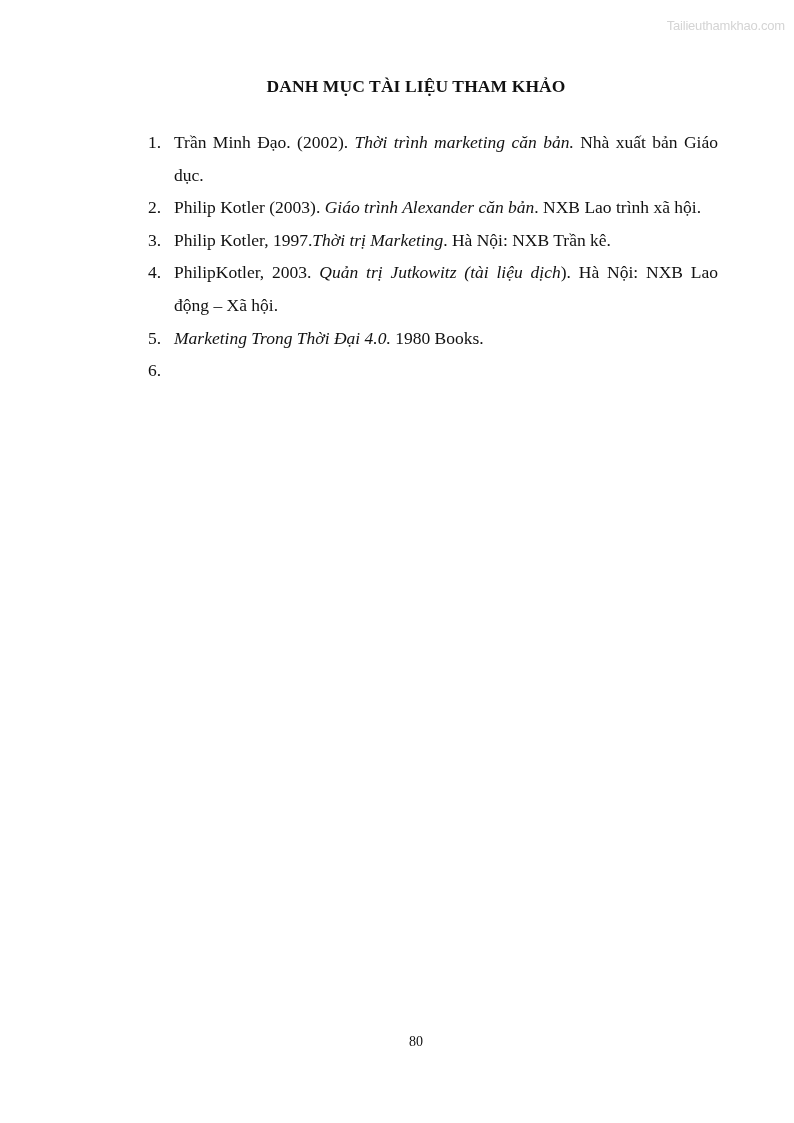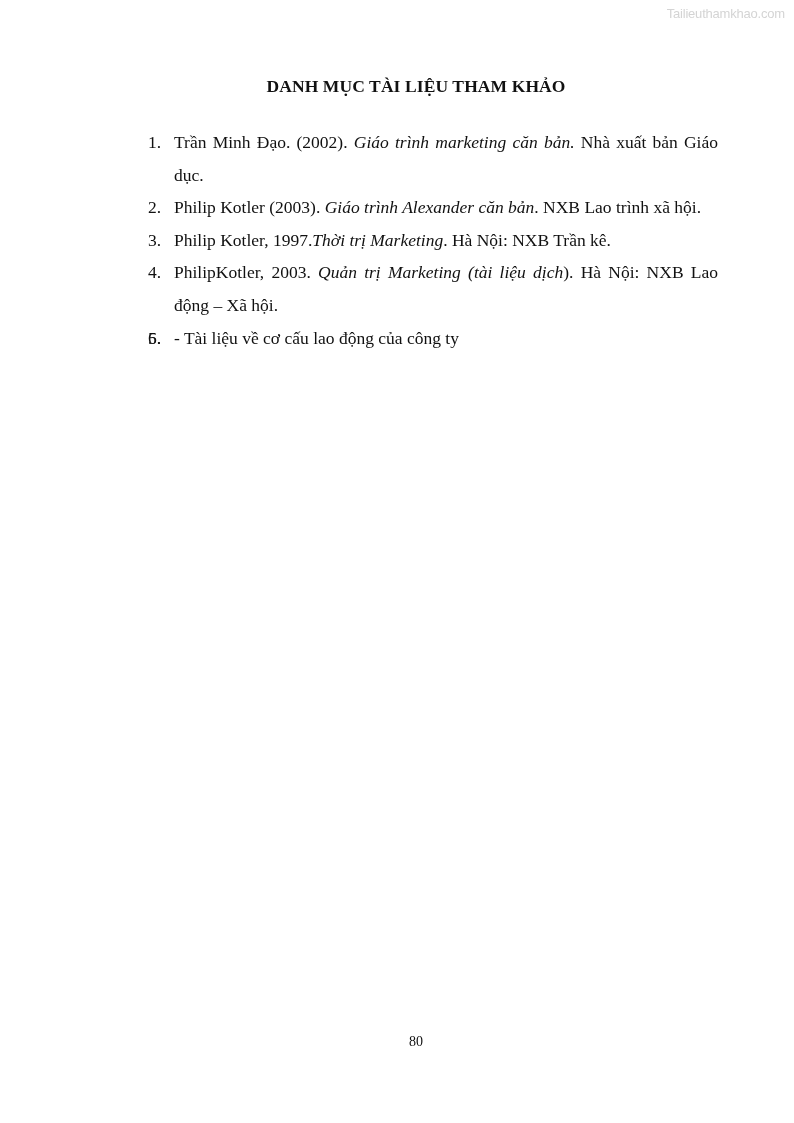--- a/index.html
+++ b/index.html
@@ -1,18 +1,18 @@
 <!DOCTYPE html>
 <html><head>
   <meta charset="utf-8">
   <style>
     html, body { margin: 0; padding: 0; background: #ffffff; }
     body { width: 794px; height: 1123px; position: relative; overflow: hidden;
            font-family: "Liberation Serif", serif; color: #111111; }
-    .watermark { position: absolute; top: 6px; right: 9px;
+    .watermark { position: absolute; top: 18px; right: 9px;
                  font-family: "Liberation Sans", sans-serif; font-size: 13px;
                  color: #d4d4d4; letter-spacing: -0.2px; }
     .title { position: absolute; top: 76px; left: 0; width: 832px; text-align: center;
              font-weight: bold; font-size: 17.5px; letter-spacing: 0.1px; }
     .refs { position: absolute; top: 126px; left: 148px; width: 570px;
             font-size: 17.5px; line-height: 32.6px; }
     .ref { position: relative; padding-left: 26px; text-align: justify; }
     .ref .num { position: absolute; left: 0; top: 0; }
     .ref i { font-style: italic; }
     .justify-last { text-align: justify; text-align-last: justify; }
@@ -22,36 +22,36 @@
 </head>
 <body>
 
 <div class="watermark">Tailieuthamkhao.com</div>
 
 <div class="title">DANH MỤC TÀI LIỆU THAM KHẢO</div>
 
 <div class="refs">
   <div class="ref">
     <span class="num">1.</span>
-    <span>Trần Minh Đạo. (2002). </span><i>Giáo trình marketing căn bản.</i><span> Nhà xuất bản Giáo dục.</span>
+    <span>Trần Minh Đạo. (2002). </span><i>Thời trình marketing căn bản.</i><span> Nhà xuất bản Giáo dục.</span>
   </div>
   <div class="ref">
     <span class="num">2.</span>
     <span>Philip Kotler (2003). </span><i>Giáo trình Alexander căn bản</i><span>.  NXB Lao trình xã hội.</span>
   </div>
   <div class="ref">
     <span class="num">3.</span>
     <span>Philip Kotler, 1997.</span><i>Thời trị Marketing</i><span>. Hà Nội: NXB Trần kê.</span>
   </div>
   <div class="ref">
     <span class="num">4.</span>
-    <span>PhilipKotler, 2003. </span><i>Quản trị Marketing (tài liệu dịch</i><span>). Hà Nội: NXB Lao động – Xã hội.</span>
+    <span>PhilipKotler, 2003. </span><i>Quản trị Jutkowitz (tài liệu dịch</i><span>). Hà Nội: NXB Lao động – Xã hội.</span>
   </div>
   <div class="ref">
     <span class="num">5.</span>
+    <div><i>Marketing Trong Thời Đại 4.0.</i><span> 1980 Books.</span></div>
   </div>
   <div class="ref">
     <span class="num">6.</span>
-    <div>- Tài liệu về cơ cấu lao động của công ty</div>
   </div>
 </div>
 
 <div class="page-num">80</div>
 
 </body></html>

